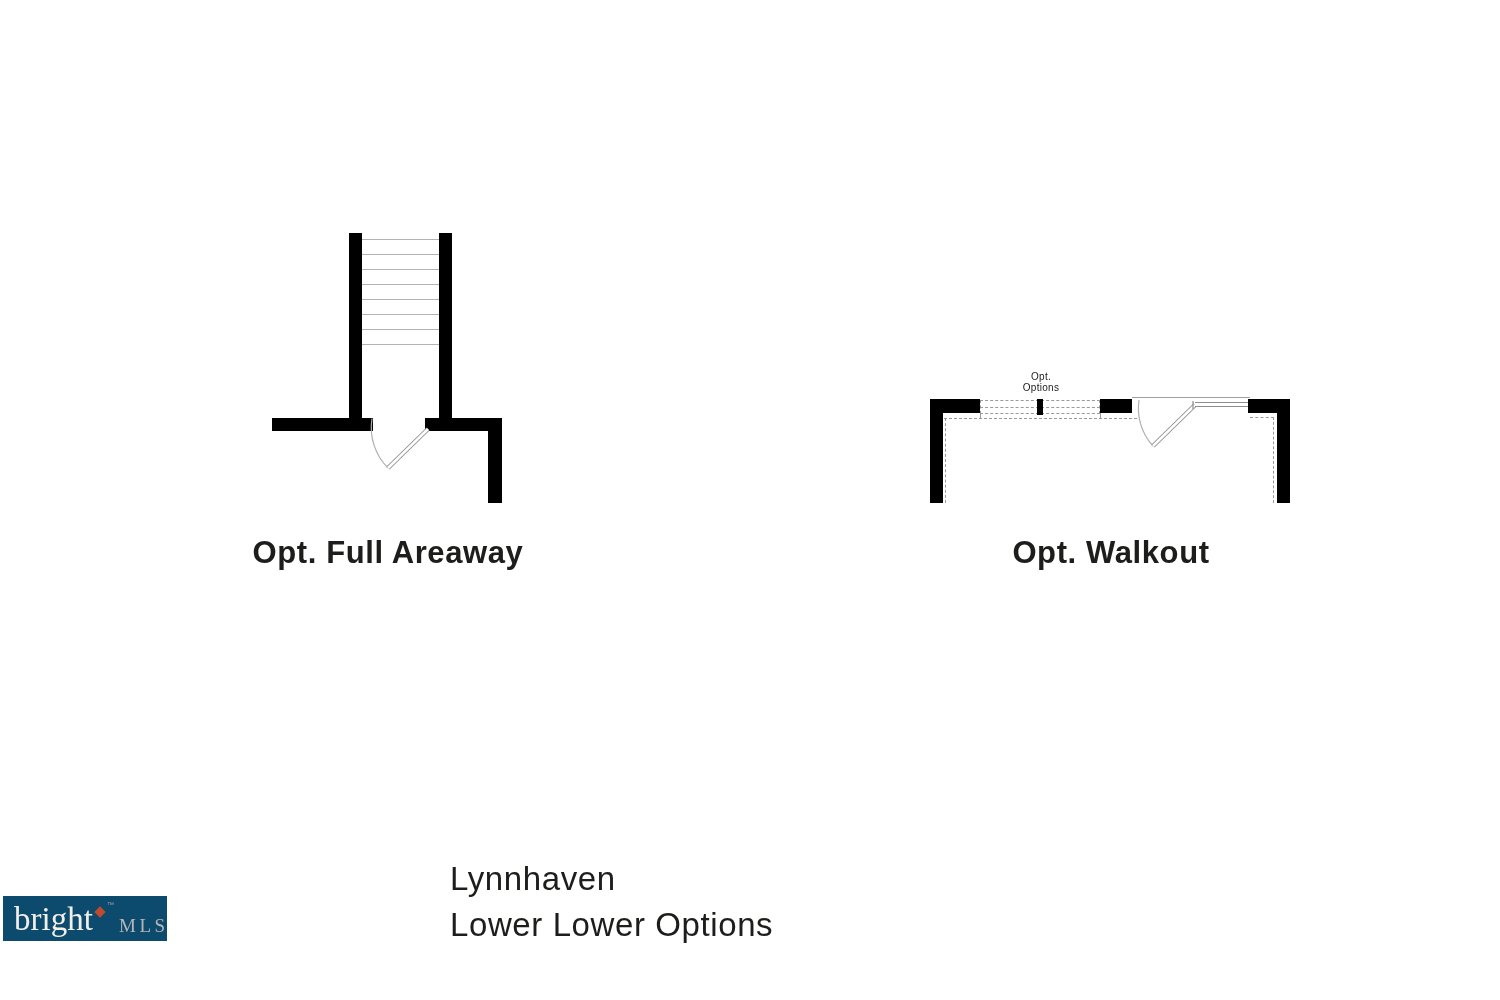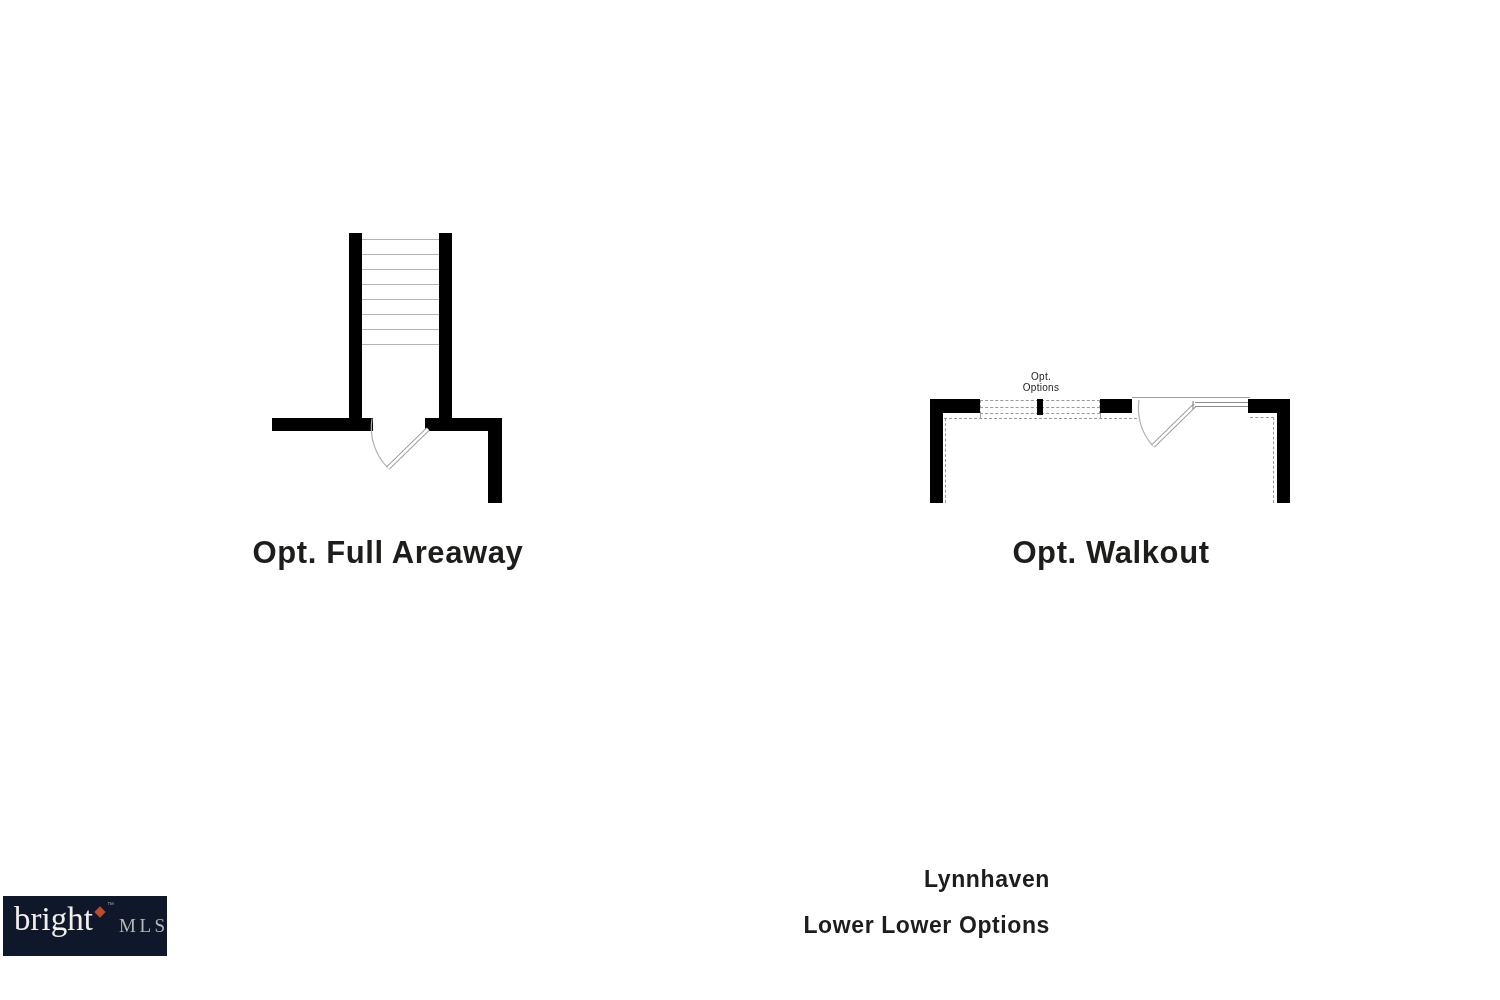--- a/index.html
+++ b/index.html
@@ -33,27 +33,27 @@
     position:absolute;left:966px;top:371px;width:150px;text-align:center;
     font-size:10px;line-height:11px;font-weight:400;letter-spacing:0.3px;
   }
   .plan-label{
     position:absolute;top:535px;width:520px;text-align:center;
     font-size:31px;font-weight:700;letter-spacing:0.6px;
   }
   .plan-label.areaway{left:128px;}
   .plan-label.walkout{left:851px;}
   .sheet-title{
-    position:absolute;left:450px;top:856px;width:600px;text-align:right;
-    font-size:23px;line-height:46px;font-weight:700;letter-spacing:0.6px;
+    position:absolute;left:450px;top:856px;width:600px;text-align:left;
+    font-size:33px;line-height:46px;font-weight:400;letter-spacing:0.6px;
   }
 
   
   .logo{
-    position:absolute;left:3px;top:896px;width:164px;height:60px;background:#0f172a;
+    position:absolute;left:3px;top:896px;width:164px;height:45px;background:#0c4a6e;
   }
   .logo .brand{
     position:absolute;left:11px;top:3px;
     font-family:"Liberation Serif","DejaVu Serif",serif;
     font-size:33px;line-height:40px;color:#f2efe9;letter-spacing:0px;
   }
   .logo .diamond{
     position:absolute;left:93px;top:12px;width:8px;height:8px;background:#bf4b2d;
     transform:rotate(45deg);
   }

